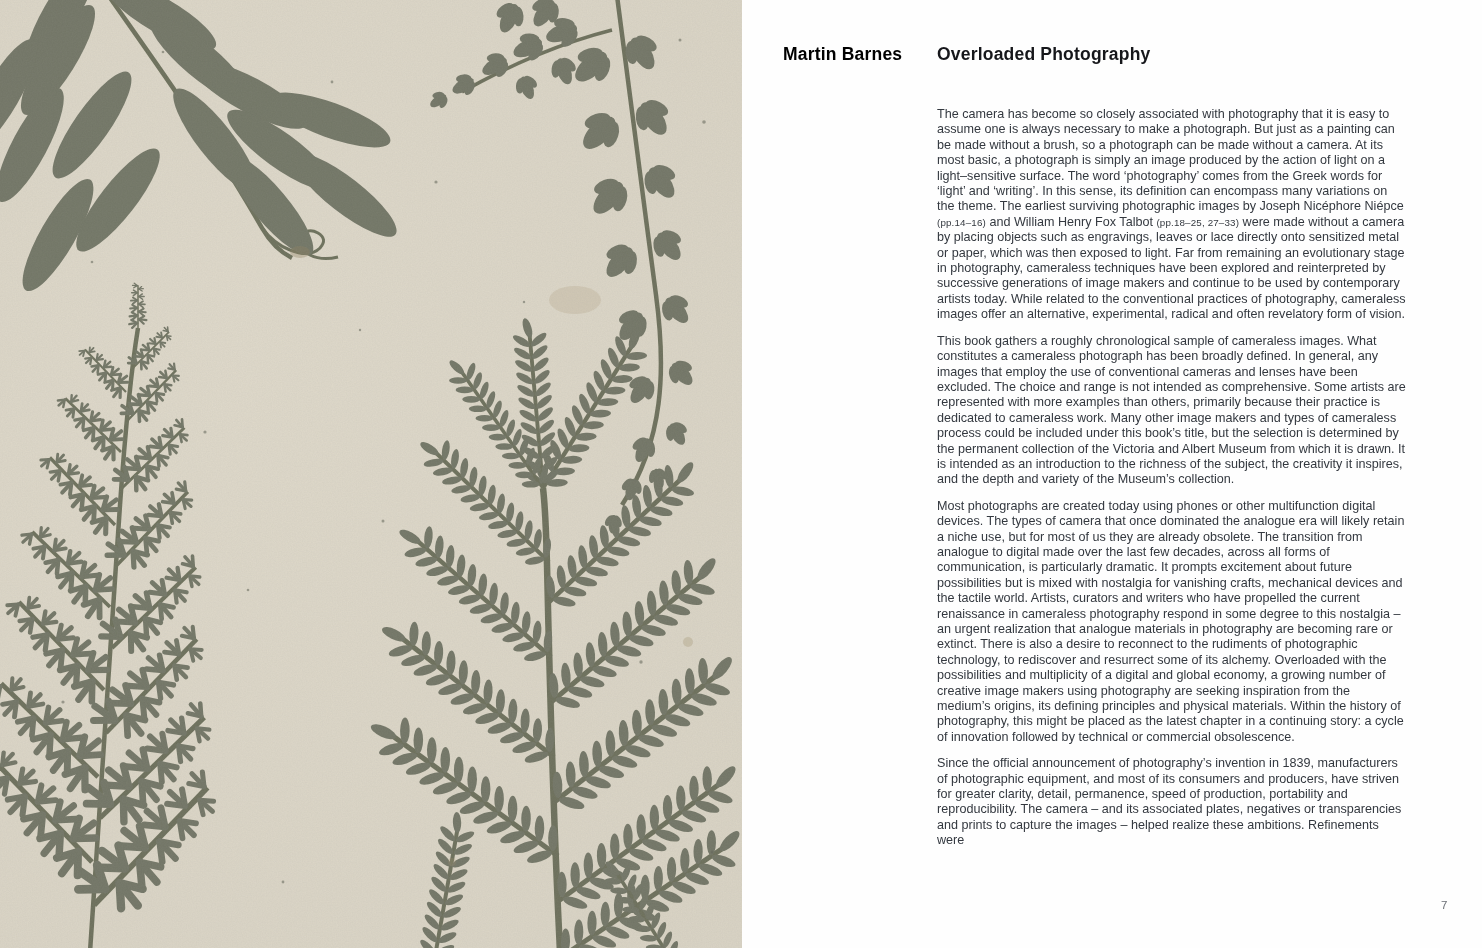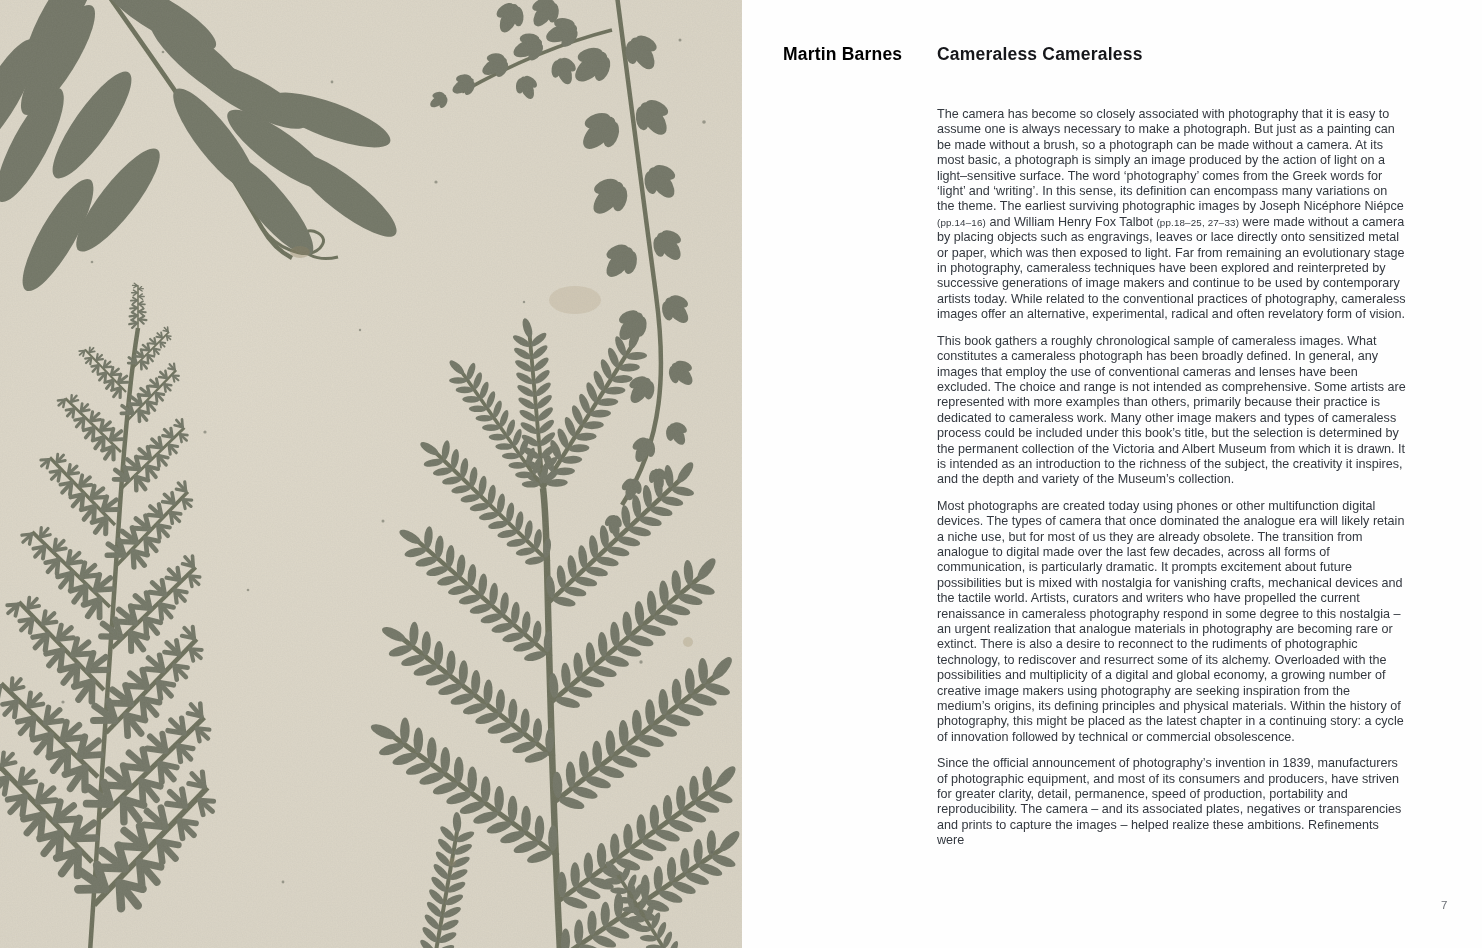--- a/index.html
+++ b/index.html
@@ -197,21 +197,21 @@
             <circle cx="360" cy="330" r="1.2"></circle>
         </g>
       </g>
 
       <rect width="742" height="948" filter="url(#grain)"></rect>
     </svg>
   </div>
 
   <div class="page-right">
     <div class="byline">Martin Barnes</div>
-    <h1 class="title">Cameraless Cameraless</h1>
+    <h1 class="title">Overloaded Photography</h1>
 
     <div class="essay">
       <p><span>The camera has become so closely associated with photography that it is easy to assume one is always necessary to make a photograph. But just as a painting can be made without a brush, so a photograph can be made without a camera. At its most basic, a photograph is simply an image produced by the action of light on a light–sensitive surface. The word ‘photography’ comes from the Greek words for ‘light’ and ‘writing’. In this sense, its definition can encompass many variations on the theme. The earliest surviving photographic images by Joseph Nicéphore Niépce </span><span class="ref">(pp.14–16)</span><span> and William Henry Fox Talbot </span><span class="ref">(pp.18–25, 27–33)</span><span> were made without a camera by placing objects such as engravings, leaves or lace directly onto sensitized metal or paper, which was then exposed to light. Far from remaining an evolutionary stage in photography, cameraless techniques have been explored and reinterpreted by successive generations of image makers and continue to be used by contemporary artists today. While related to the conventional practices of photography, cameraless images offer an alternative, experimental, radical and often revelatory form of vision.</span></p>
       <p>This book gathers a roughly chronological sample of cameraless images. What constitutes a cameraless photograph has been broadly defined. In general, any images that employ the use of conventional cameras and lenses have been excluded. The choice and range is not intended as comprehensive. Some artists are represented with more examples than others, primarily because their practice is dedicated to cameraless work. Many other image makers and types of cameraless process could be included under this book’s title, but the selection is determined by the permanent collection of the Victoria and Albert Museum from which it is drawn. It is intended as an introduction to the richness of the subject, the creativity it inspires, and the depth and variety of the Museum’s collection.</p>
       <p>Most photographs are created today using phones or other multifunction digital devices. The types of camera that once dominated the analogue era will likely retain a niche use, but for most of us they are already obsolete. The transition from analogue to digital made over the last few decades, across all forms of communication, is particularly dramatic. It prompts excitement about future possibilities but is mixed with nostalgia for vanishing crafts, mechanical devices and the tactile world. Artists, curators and writers who have propelled the current renaissance in cameraless photography respond in some degree to this nostalgia – an urgent realization that analogue materials in photography are becoming rare or extinct. There is also a desire to reconnect to the rudiments of photographic technology, to rediscover and resurrect some of its alchemy. Overloaded with the possibilities and multiplicity of a digital and global economy, a growing number of creative image makers using photography are seeking inspiration from the medium’s origins, its defining principles and physical materials. Within the history of photography, this might be placed as the latest chapter in a continuing story: a cycle of innovation followed by technical or commercial obsolescence.</p>
       <p>Since the official announcement of photography’s invention in 1839, manufacturers of photographic equipment, and most of its consumers and producers, have striven for greater clarity, detail, permanence, speed of production, portability and reproducibility. The camera – and its associated plates, negatives or transparencies and prints to capture the images – helped realize these ambitions. Refinements were</p>
     </div>
 
     <div class="folio">7</div>
   </div>

